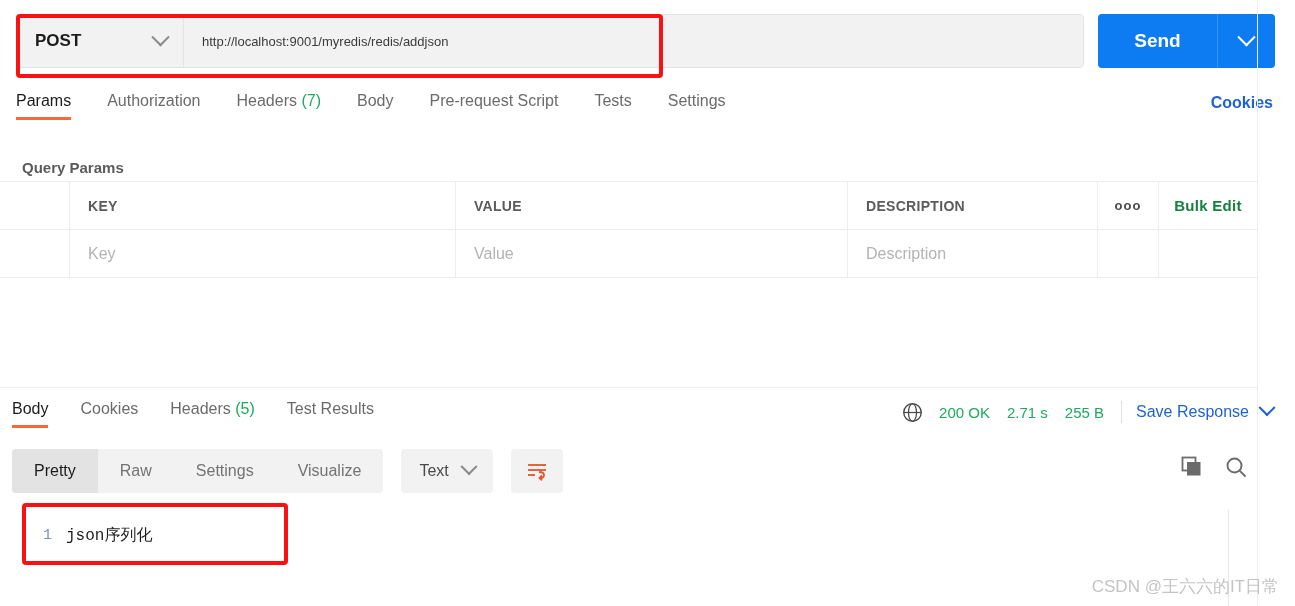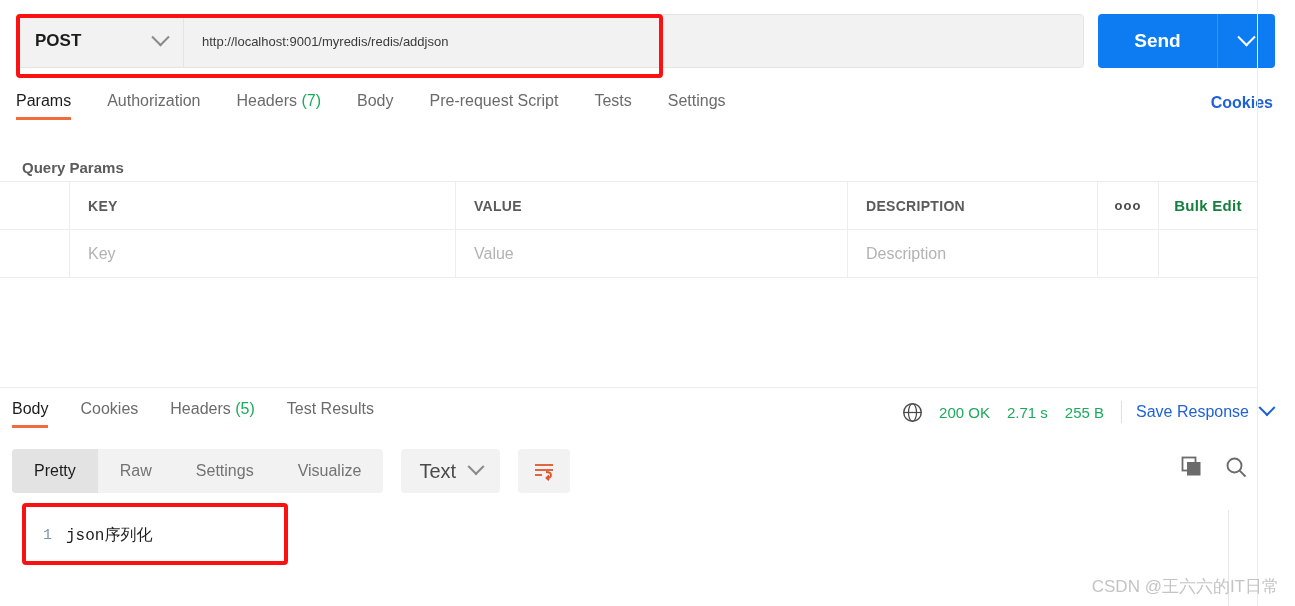--- a/index.html
+++ b/index.html
@@ -333,21 +333,21 @@
     color: #1c1c1c;
   }
   .pill {
     margin-left: 18px;
     height: 44px;
     background: #f2f2f2;
     border-radius: 4px;
     display: flex;
     align-items: center;
     padding: 0 18px;
-    font-size: 20px;
+    font-size: 16px;
     color: #4a4a4a;
     cursor: pointer;
   }
   .pill .chev {
     margin-left: 14px;
     width: 10px;
     height: 10px;
   }
   .wrap-btn {
     margin-left: 18px;

